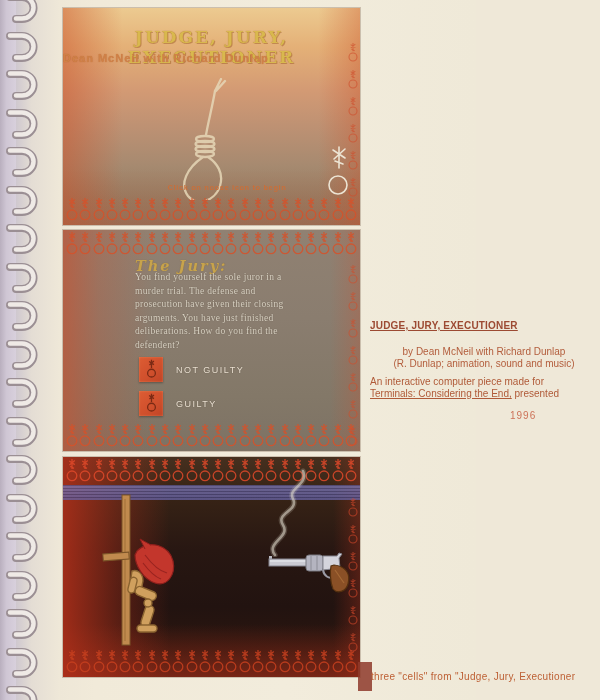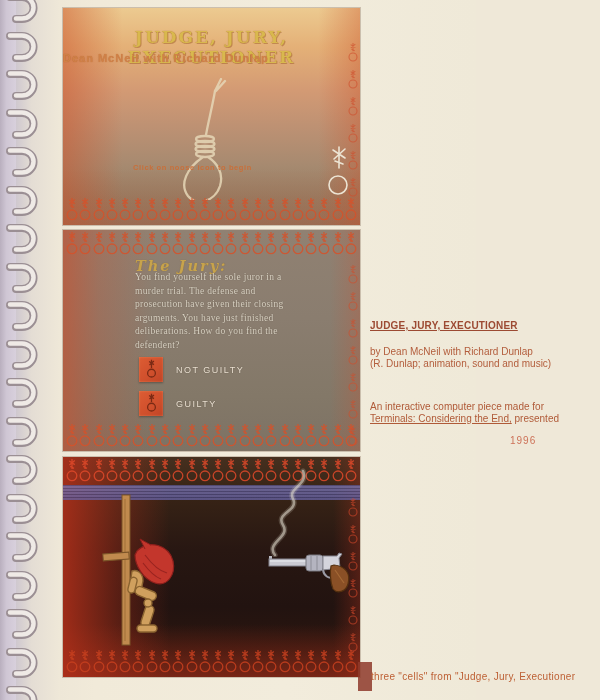--- a/index.html
+++ b/index.html
@@ -39,21 +39,21 @@
   .noose-row svg { display:block; }
   .row-bottom { bottom:2px; } .row-top { top:1px; }
   .noose-col { position:absolute; right:2px; display:flex; flex-direction:column; gap:5px; opacity:.65; pointer-events:none; }
 
   
   .c1-title { position:absolute; top:19px; left:0; right:0; text-align:center;
     font-family:"DejaVu Serif", serif; font-weight:bold; font-size:17px; letter-spacing:2px;
     color:#d9b84e; text-shadow:0 0 1px rgba(150,90,20,.7), 1px 1px 0 rgba(140,70,20,.35); }
   .c1-sub { position:absolute; top:44px; left:0; right:0; text-align:left;
     font-weight:bold; font-size:11px; letter-spacing:1px; color:#d08147; text-shadow:0 0 1px rgba(150,70,20,.5); }
-  .c1-hint { position:absolute; top:155px; left:70px; width:188px; text-align:left;
+  .c1-hint { position:absolute; top:175px; left:70px; width:188px; text-align:center;
     font-size:7.5px; letter-spacing:.6px; color:#c96f3a; font-weight:bold; }
   #big-noose { position:absolute; left:112px; top:70px; }
   #begin-noose { position:absolute; left:263px; top:138px; cursor:pointer; }
 
   
   .c2-heading { position:absolute; top:27px; left:72px;
     font-family:"DejaVu Serif", serif; font-weight:bold; font-size:14.5px; letter-spacing:2px;
     color:#c7a34c; text-shadow:0 0 1px rgba(120,80,20,.5);font-style:italic; }
   .c2-body { position:absolute; top:41px; left:72px; width:168px;
     font-family:Liberation Serif, serif; font-size:9.5px; line-height:13.5px; letter-spacing:.3px;
@@ -72,21 +72,21 @@
       repeating-linear-gradient(180deg, rgba(25,25,70,.35) 0 1px, rgba(120,120,190,.25) 1px 3px),
       linear-gradient(180deg,#7a74ad 0%,#5d5894 100%); }
   #figure-svg { position:absolute; left:22px; top:36px; }
   #smoke-svg { position:absolute; left:198px; top:6px; }
   #gun-svg { position:absolute; left:204px; top:88px; }
   #corner-block { position:absolute; left:358px; top:662px; width:14px; height:29px; background:#8e3a2a; opacity:.85; }
 
   
   #about { position:absolute; left:370px; top:320px; width:228px; font-size:10px; line-height:12.5px; color:#ad5a3e; }
   .about-title { color:#9c4a32; letter-spacing:.2px; text-decoration:underline; margin-bottom:13px; font-weight:bold; }
-  .about-byline { white-space:pre-line; margin-bottom:30px; color:#b35d3c; }
+  .about-byline { white-space:pre-line; margin-bottom:5px; color:#b35d3c;text-align:center; }
   .about-desc { color:#b05a38; }
   .about-link { text-decoration:underline; }
   .about-rest { white-space:pre-line; }
   .about-year { margin-top:9px; padding-left:140px; color:#cd7258; letter-spacing:1px; }
   #caption { position:absolute; left:371px; top:671px; width:240px; white-space:nowrap; overflow:hidden;
     font-size:10px; letter-spacing:.3px; color:#bd6035; }
 </style>
 </head>
 <body>
 

